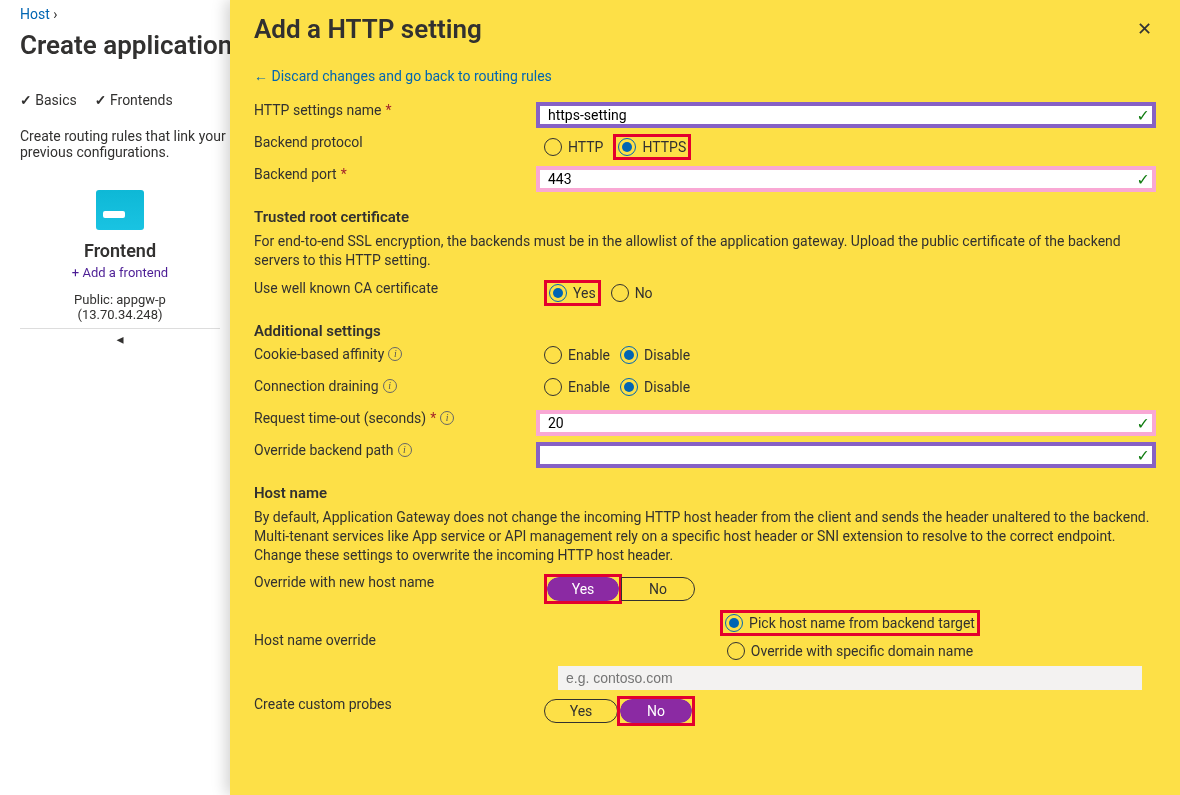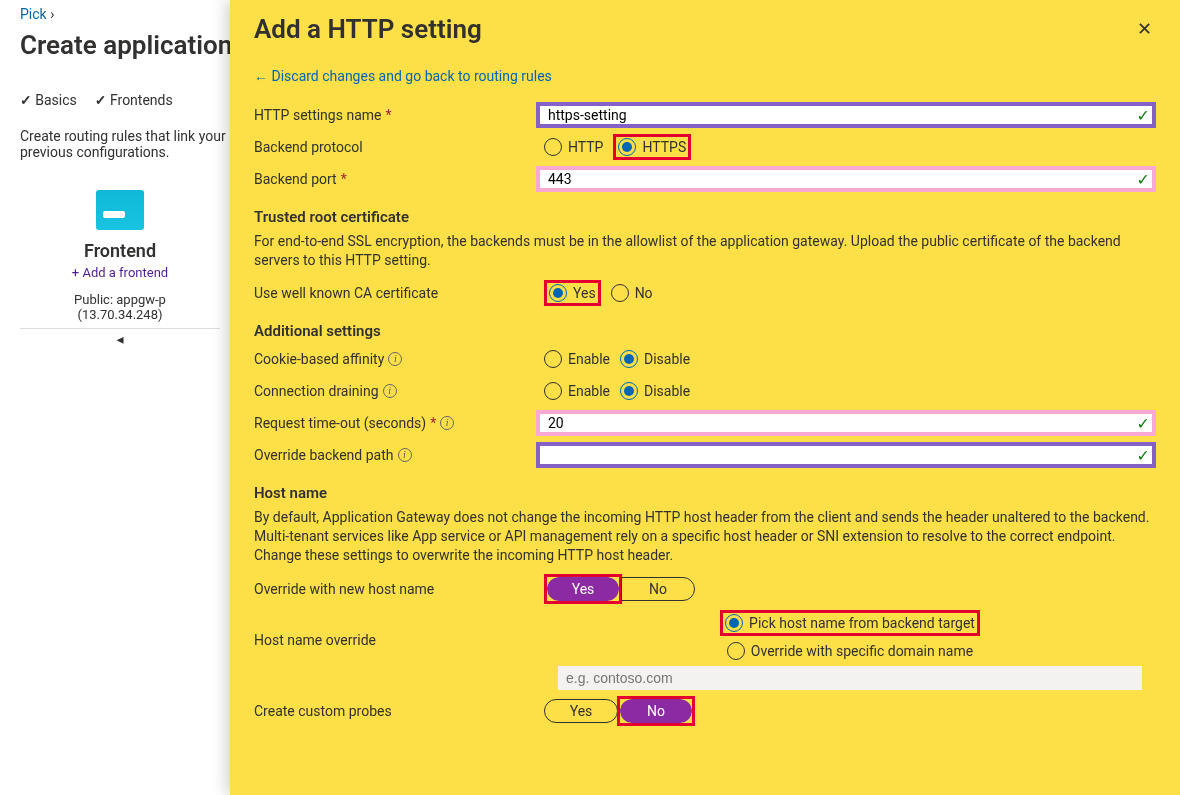--- a/index.html
+++ b/index.html
@@ -50,21 +50,21 @@
     padding: 14px 24px 0 24px;
     overflow-y: auto;
   }
   .panel-title-row { display:flex; align-items:flex-start; justify-content:space-between; }
   .panel-title { font-size: 26px; font-weight: 600; }
   .close-x { font-size:18px; color:#333; cursor:pointer; padding:4px; }
   .discard-link { color:#0065b3; font-size:14px; margin-top:24px; display:inline-block;text-align:right;}
   .discard-link::before{ content:"← "; }
 
   .form { margin-top: 18px; }
-  .row { display:flex; align-items:center; margin-bottom: 6px; min-height:26px; }
+  .row { display:flex; align-items:flex-start; margin-bottom: 6px; min-height:26px; }
   .row .label-col { width: 290px; font-size:14px; display:flex; align-items:center; gap:4px;}
   .row .field-col { flex:1; display:flex; align-items:center; gap:10px; }
   .req { color:#a4262c; }
   .info-icon {
     display:inline-flex; align-items:center; justify-content:center;
     width:14px; height:14px; border:1px solid #666; border-radius:50%;
     font-size:10px; font-style: italic; font-family: Georgia, serif; color:#555;
   }
 
   .section-head { font-weight:600; font-size:15px; margin-top:16px; margin-bottom:6px; }
@@ -113,21 +113,21 @@
     border:none;
   }
 
   
 </style>
 </head>
 <body>
 
 <div class="bg">
   <div class="breadcrumb">
-    <a>Pick</a> <span>›</span>
+    <a>Host</a> <span>›</span>
   </div>
   <div class="bg-title">Create application</div>
   <div class="wizard-steps">
     <span>Basics</span>
     <span>Frontends</span>
   </div>
   <div class="bg-desc">Create routing rules that link your previous configurations.</div>
   <div class="bg-card">
     <div class="bg-icon"></div>
     <h3>Frontend</h3>

